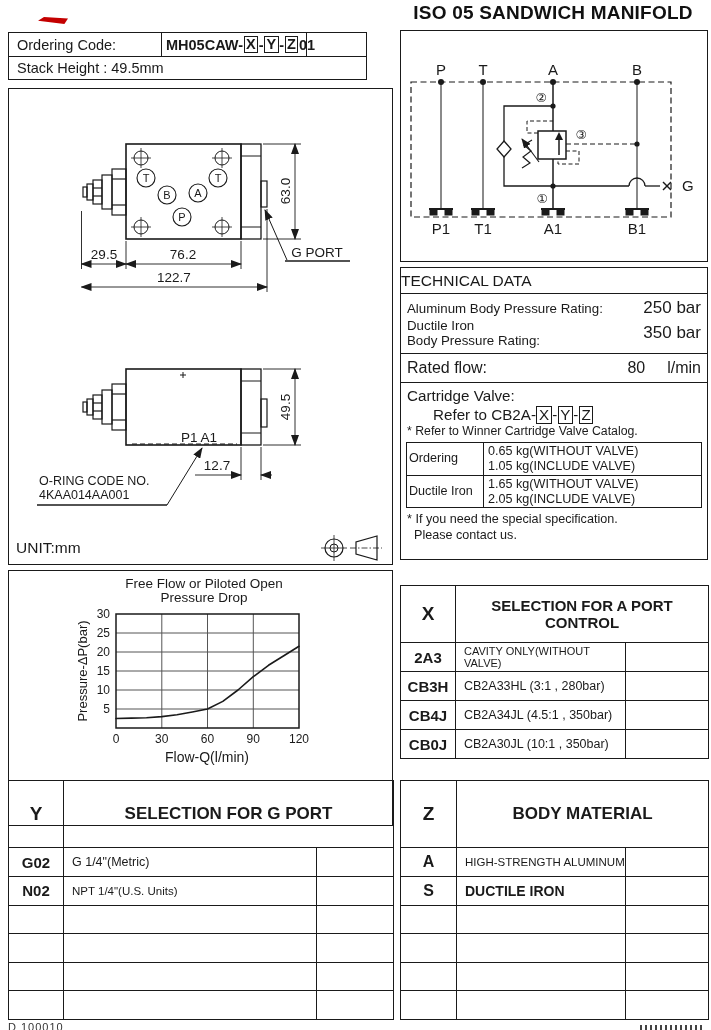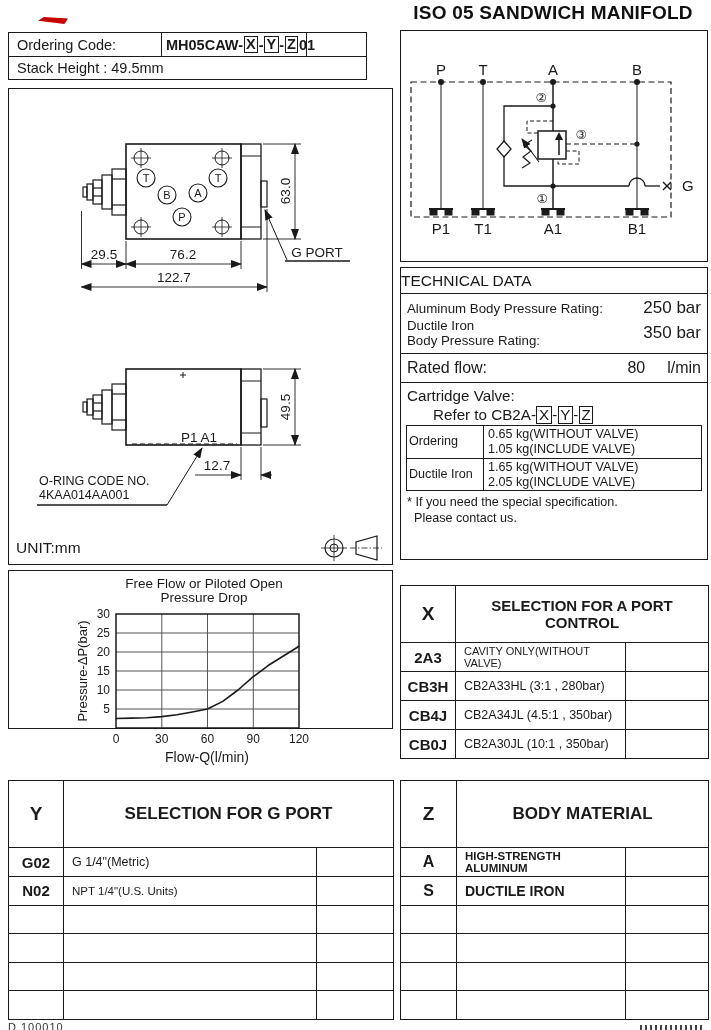--- a/index.html
+++ b/index.html
@@ -287,20 +287,21 @@
       </div>
     </div>
     <div class="tech-flow">
       <span>Rated flow:</span>
       <span><span>80</span><span style="display:inline-block;width:22px;"></span><span>l/min</span></span>
     </div>
     <div class="tech-cart">
       <div>Cartridge Valve:</div>
       <div class="ref"><span>Refer to CB2A-</span><span class="codebox">X</span>-<span class="codebox">Y</span>-<span class="codebox">Z</span></div>
     </div>
+    <div class="tech-note">* Refer to Winner Cartridge Valve Catalog.</div>
     <table class="wtable">
       <tbody>
           <tr>
         <td class="mat">Ordering</td>
         <td>
           <div>0.65  kg(WITHOUT VALVE)</div>
           <div>1.05  kg(INCLUDE VALVE)</div>
         </td>
       </tr>
       <tr>
@@ -311,21 +312,21 @@
         </td>
       </tr>
     </tbody>
       </table>
     <div class="tech-foot">
       <div>* If you need the special specification.</div>
       <div style="padding-left:7px;">Please contact us.</div>
     </div>
   </div>
 
-  <div class="box abs" style="left:8px;top:570px;width:385px;height:159px;">
+  <div class="box abs" style="left:8px;top:570px;width:385px;height:256px;">
     <svg width="382" height="197" viewBox="0 0 382 197">
       <text x="195" y="17" font-size="13.5" text-anchor="middle">Free Flow or Piloted Open</text>
       <text x="195" y="31" font-size="13.5" text-anchor="middle">Pressure Drop</text>
 
       <g stroke="#555" stroke-width="1">
         <line x1="152.8" y1="43" x2="152.8" y2="157"></line>
         <line x1="198.5" y1="43" x2="198.5" y2="157"></line>
         <line x1="244.3" y1="43" x2="244.3" y2="157"></line>
         <line x1="107" y1="62" x2="290" y2="62"></line>
         <line x1="107" y1="81" x2="290" y2="81"></line>
@@ -444,21 +445,21 @@
           <col style="width:169px">
           <col style="width:83px">
         </colgroup>
       <tbody>
           <tr style="height:66px">
         <td class="cell-head-code">Z</td>
         <td class="cell-head-title" colspan="2" style="font-size:17px;">BODY MATERIAL</td>
       </tr>
       <tr style="height:28px">
         <td class="cell-code" style="font-size:16px;">A</td>
-        <td class="cell-desc" style="font-size:11.5px;font-weight:bold;">HIGH-STRENGTH ALUMINUM</td>
+        <td class="cell-desc" style="font-size:11.5px;font-weight:normal;">HIGH-STRENGTH ALUMINUM</td>
         <td></td>
       </tr>
       <tr style="height:28px">
         <td class="cell-code" style="font-size:16px;">S</td>
         <td class="cell-desc" style="font-size:14px;font-weight:bold;">DUCTILE IRON</td>
         <td></td>
       </tr>
       <tr style="height:28px">
             <td></td>
             <td></td>

